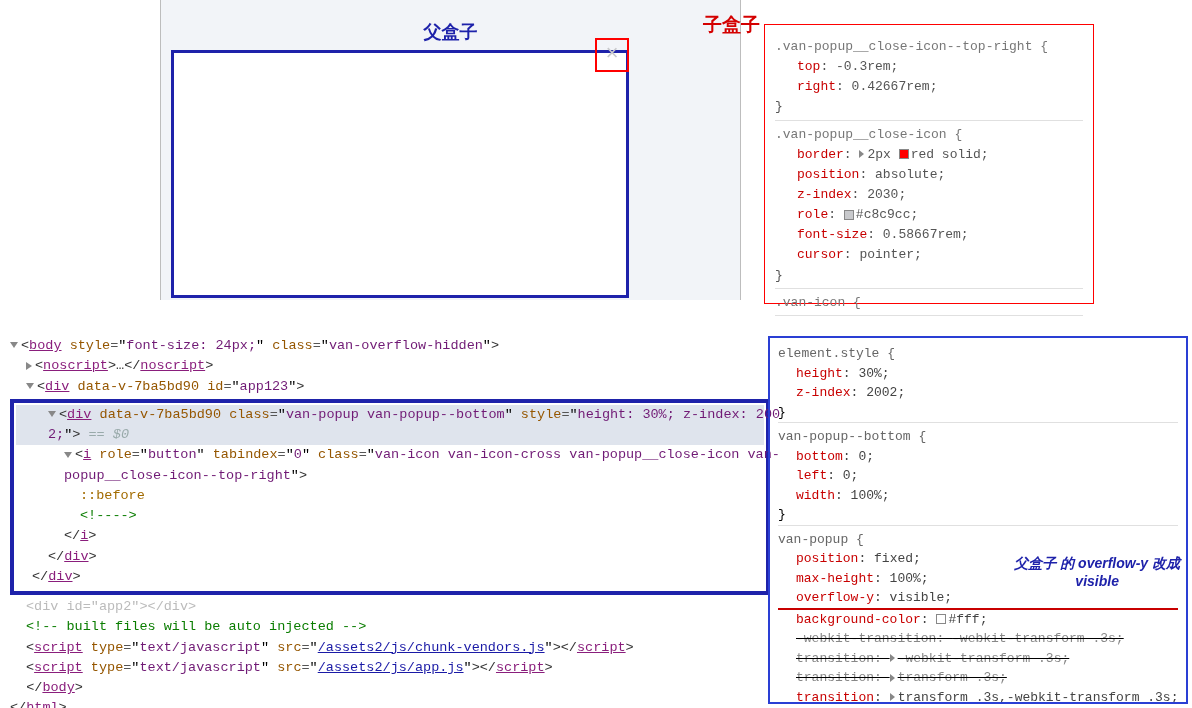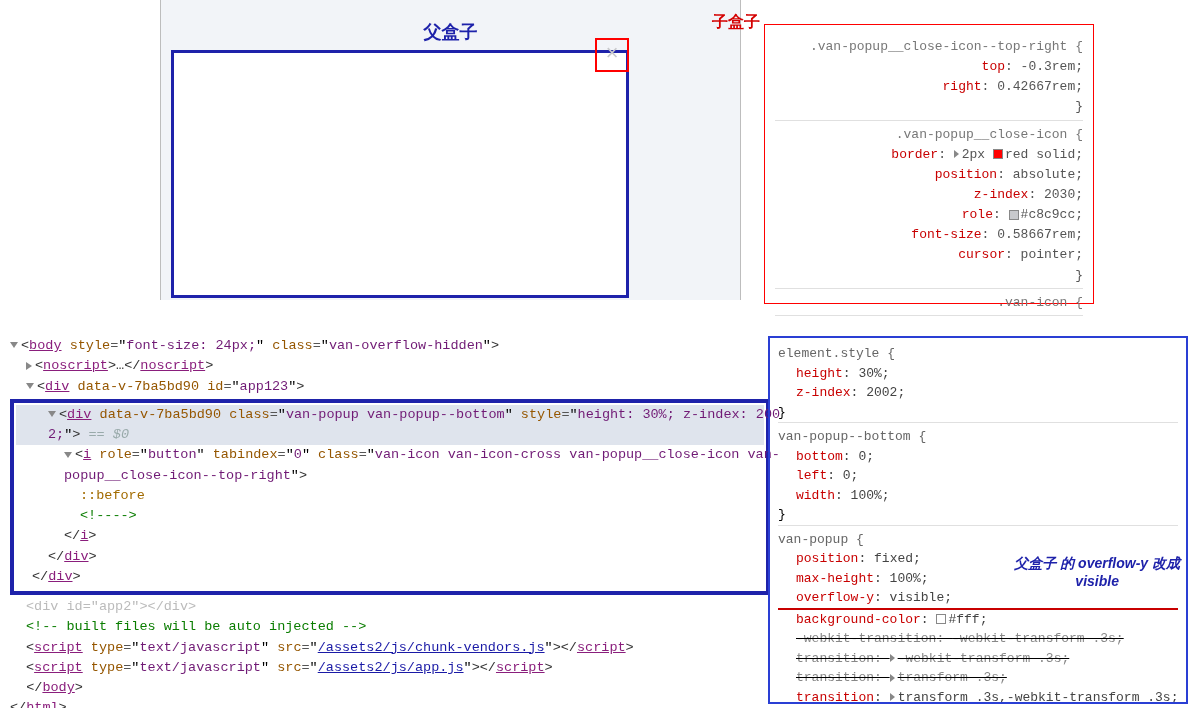--- a/index.html
+++ b/index.html
@@ -21,21 +21,21 @@
     color: #1e22aa;
     font-weight: 700;
     font-size: 18px;
     font-family: "Microsoft YaHei", sans-serif;
   }
   .diagram .label-child {
     position: absolute;
     right: -20px; top: 12px;
     color: #d40000;
     font-weight: 700;
-    font-size: 16px;
+    font-size: 19px;
     font-family: "Microsoft YaHei", sans-serif;
     text-align: center;
   }
   .diagram .blue-box {
     position: absolute;
     left: 10px; top: 50px;
     width: 458px; height: 248px;
     border: 3px solid #1e22aa;
     background: #fff;
   }
@@ -51,21 +51,21 @@
   
   .css-panel-1 {
     position: absolute;
     right: 98px; top: 24px;
     width: 330px; height: 280px;
     border: 1px solid #ff0000;
     padding: 12px 10px;
     font-size: 13px;
     line-height: 1.55;
   }
-  .css-panel-1 .rule { margin-bottom: 4px; border-bottom: 1px solid #e0e0e0; padding-bottom: 2px; text-align: right; }
+  .css-panel-1 .rule { margin-bottom: 4px; border-bottom: 1px solid #e0e0e0; padding-bottom: 2px; }
   .css-panel-1 .sel { color: #777; }
   .css-panel-1 .brace { color: #555; }
   .css-panel-1 .decl { padding-left: 22px; }
   .css-panel-1 .prop { color: #c80000; }
   .css-panel-1 .val { color: #555; }
   .css-panel-1 .swatch { display: inline-block; width: 10px; height: 10px; border: 1px solid #888; vertical-align: middle; margin-right: 2px; }
   .css-panel-1 .tri { display: inline-block; width: 0; height: 0; border-top: 4px solid transparent; border-bottom: 4px solid transparent; border-left: 5px solid #888; margin-right: 3px; vertical-align: middle; }
 
   
   .dom-panel {

